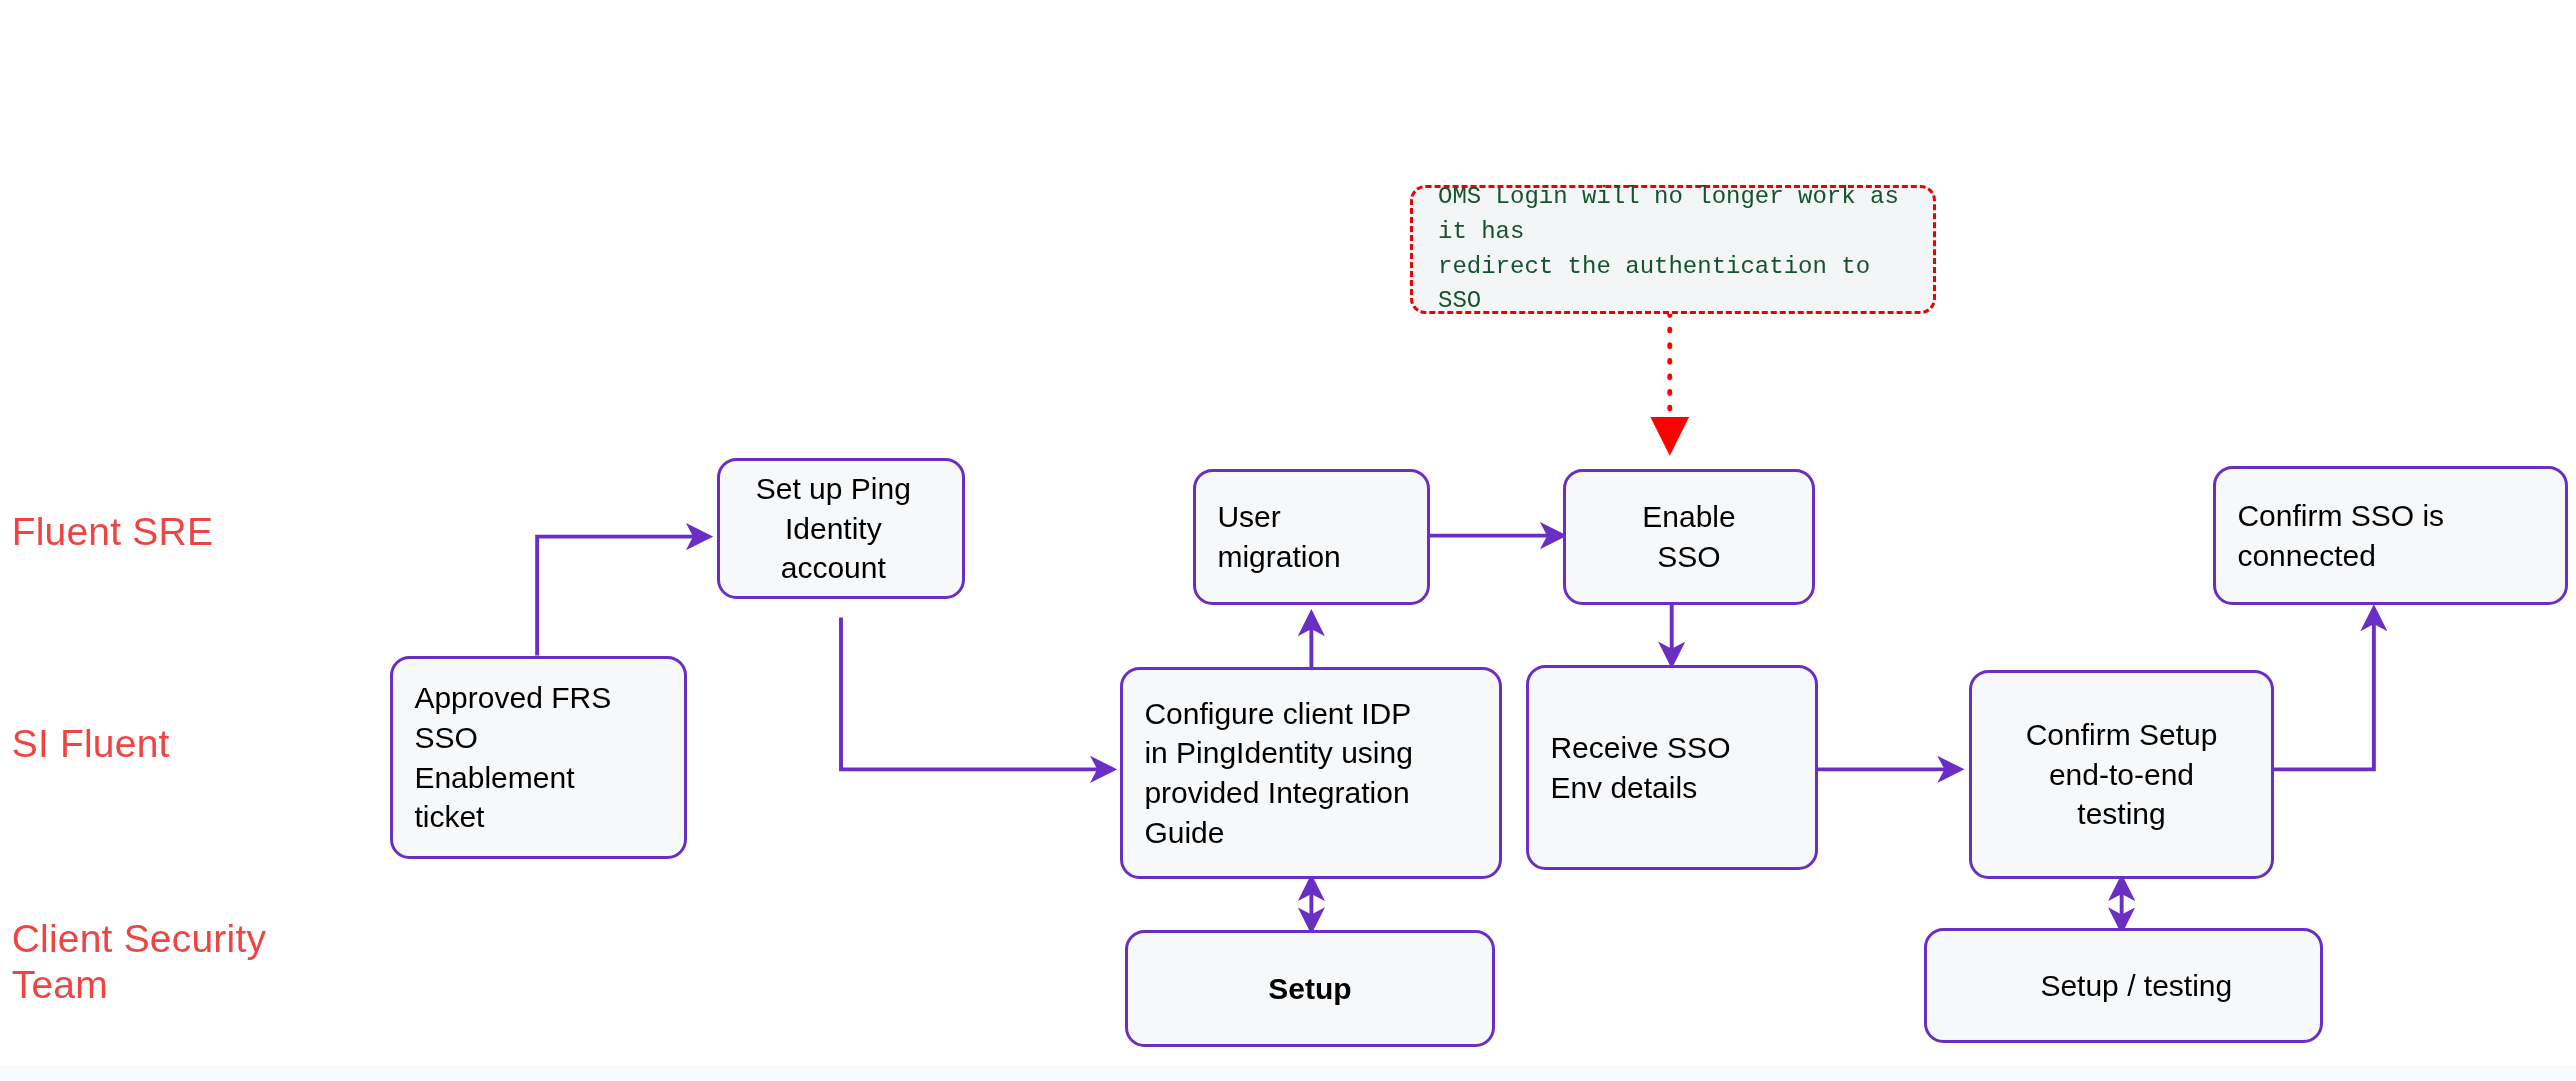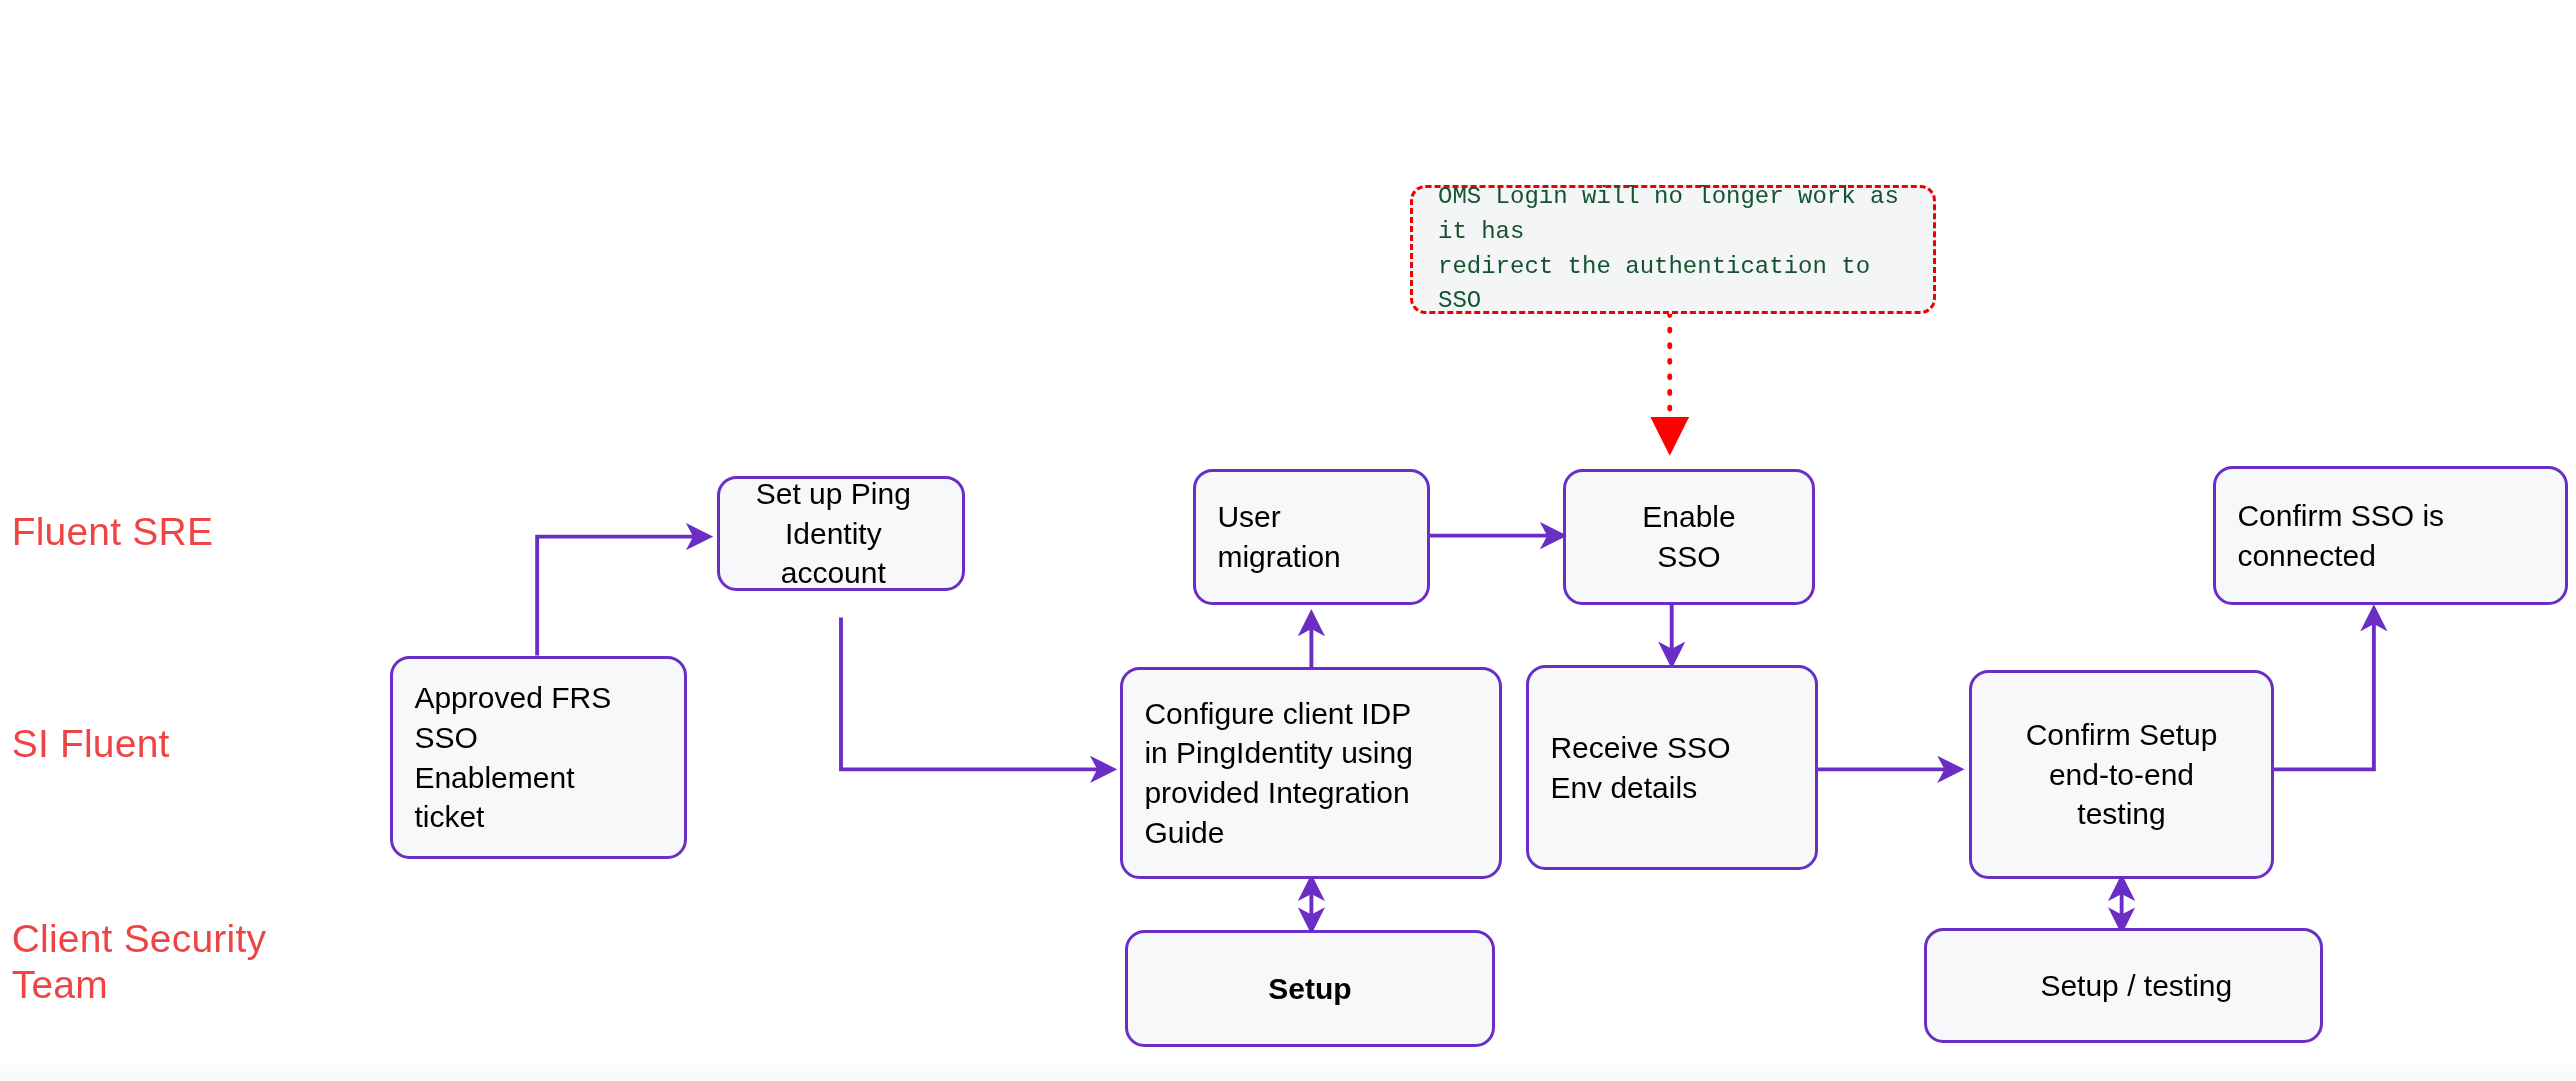--- a/index.html
+++ b/index.html
@@ -141,21 +141,21 @@
   <div class="lane-label" style="left:11.7px; top:721px; width:322px;">SI Fluent</div>
 
   <div class="lane-label" style="left:11.7px; top:916px; width:331px;">Client Security
 Team</div>
 
   <div class="node left" style="left:390px; top:656px; width:297px; height:203px;">Approved FRS
 SSO
 Enablement
 ticket</div>
 
-  <div class="node center" style="left:717px; top:476px; width:248px; height:115px;padding-left:6px;">Set up Ping
+  <div class="node center" style="left:717px; top:458px; width:248px; height:141px;padding-left:6px;">Set up Ping
 Identity
 account</div>
 
   <div class="node left" style="left:1120px; top:667px; width:382px; height:212px;">Configure client IDP
 in PingIdentity using
 provided Integration
 Guide</div>
 
   <div class="node left" style="left:1193px; top:469px; width:237px; height:136px;">User
 migration</div>

